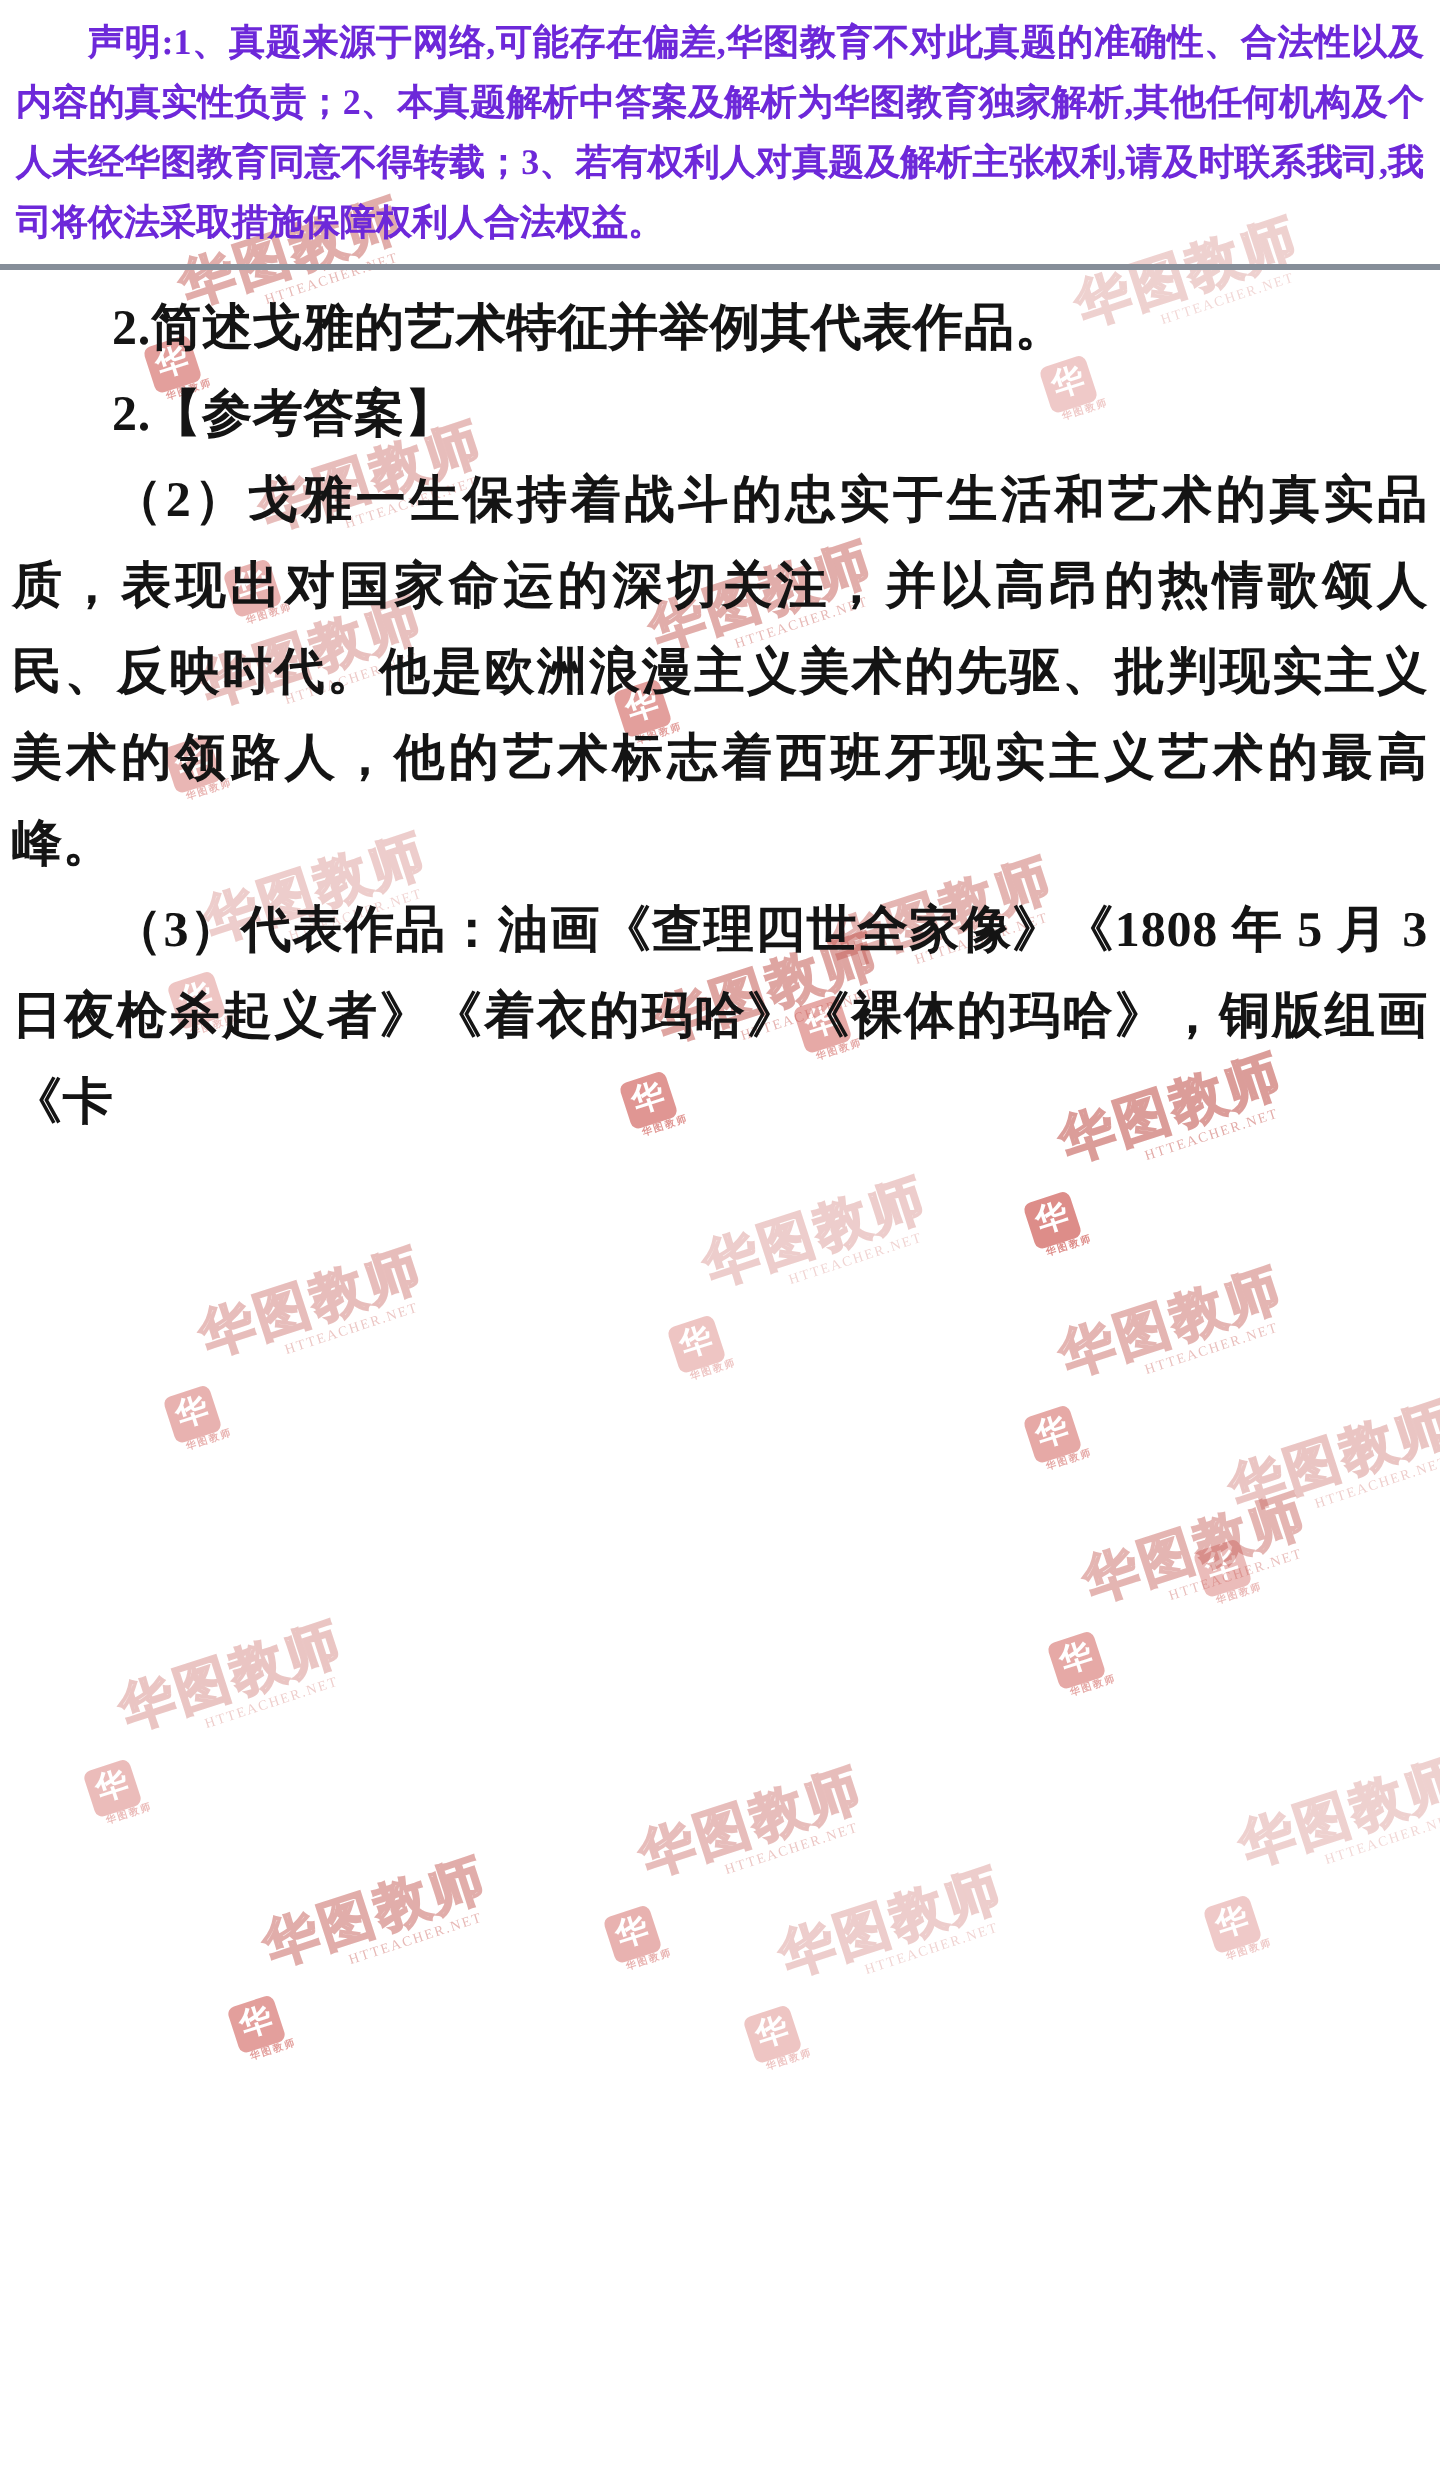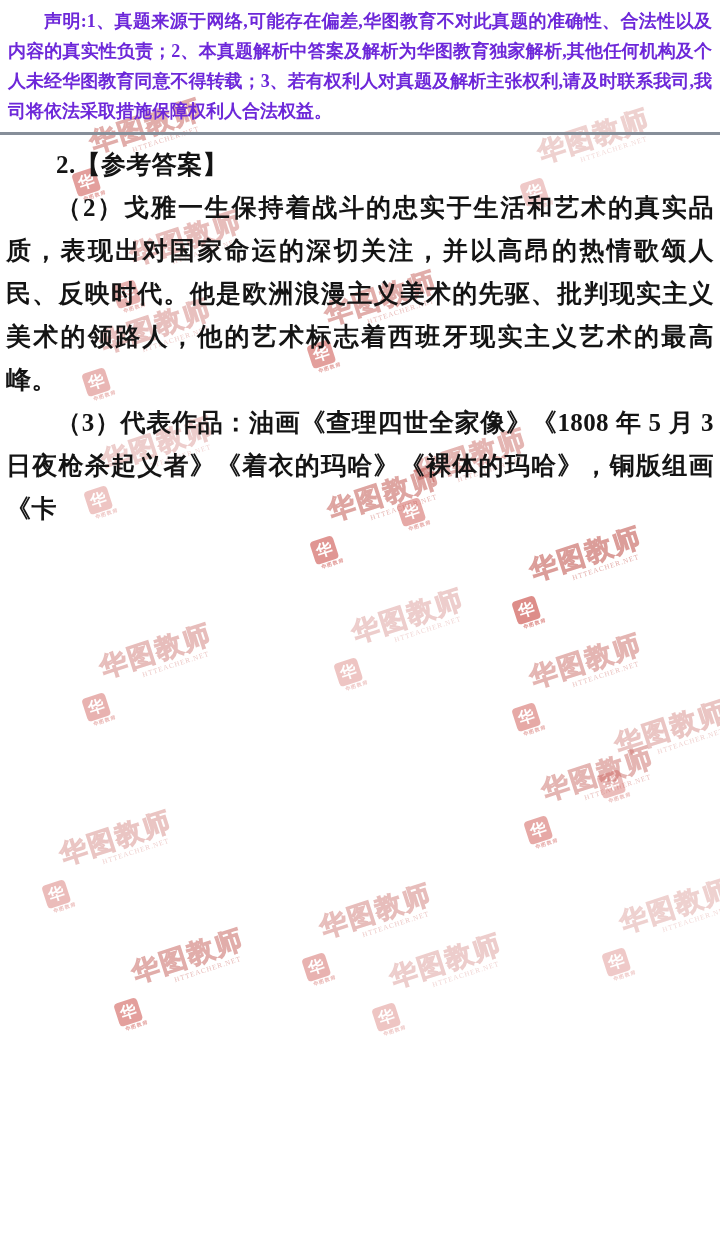--- a/index.html
+++ b/index.html
@@ -254,18 +254,19 @@
           <div class="wm-sub">HTTEACHER.NET</div>
         </div>
       </div>
     </div>
 
   <p class="disclaimer"><b>声明:</b><span>1、真题来源于网络,可能存在偏差,华图教育不对此真题的准确性、合法性以及内容的真实性负责；2、本真题解析中答案及解析为华图教育独家解析,其他任何机构及个人未经华图教育同意不得转载；3、若有权利人对真题及解析主张权利,请及时联系我司,我司将依法采取措施保障权利人合法权益。</span></p>
 
   <div class="divider"></div>
 
   <div class="doc">
+    <p>2.简述戈雅的艺术特征并举例其代表作品。</p>
     <p>2.【参考答案】</p>
     <p>（2）戈雅一生保持着战斗的忠实于生活和艺术的真实品质，表现出对国家命运的深切关注，并以高昂的热情歌颂人民、反映时代。他是欧洲浪漫主义美术的先驱、批判现实主义美术的领路人，他的艺术标志着西班牙现实主义艺术的最高峰。</p>
     <p>（3）代表作品：油画《查理四世全家像》《1808 年 5 月 3 日夜枪杀起义者》《着衣的玛哈》《裸体的玛哈》，铜版组画《卡</p>
   </div>
 
 </div>
 
 </body></html>

